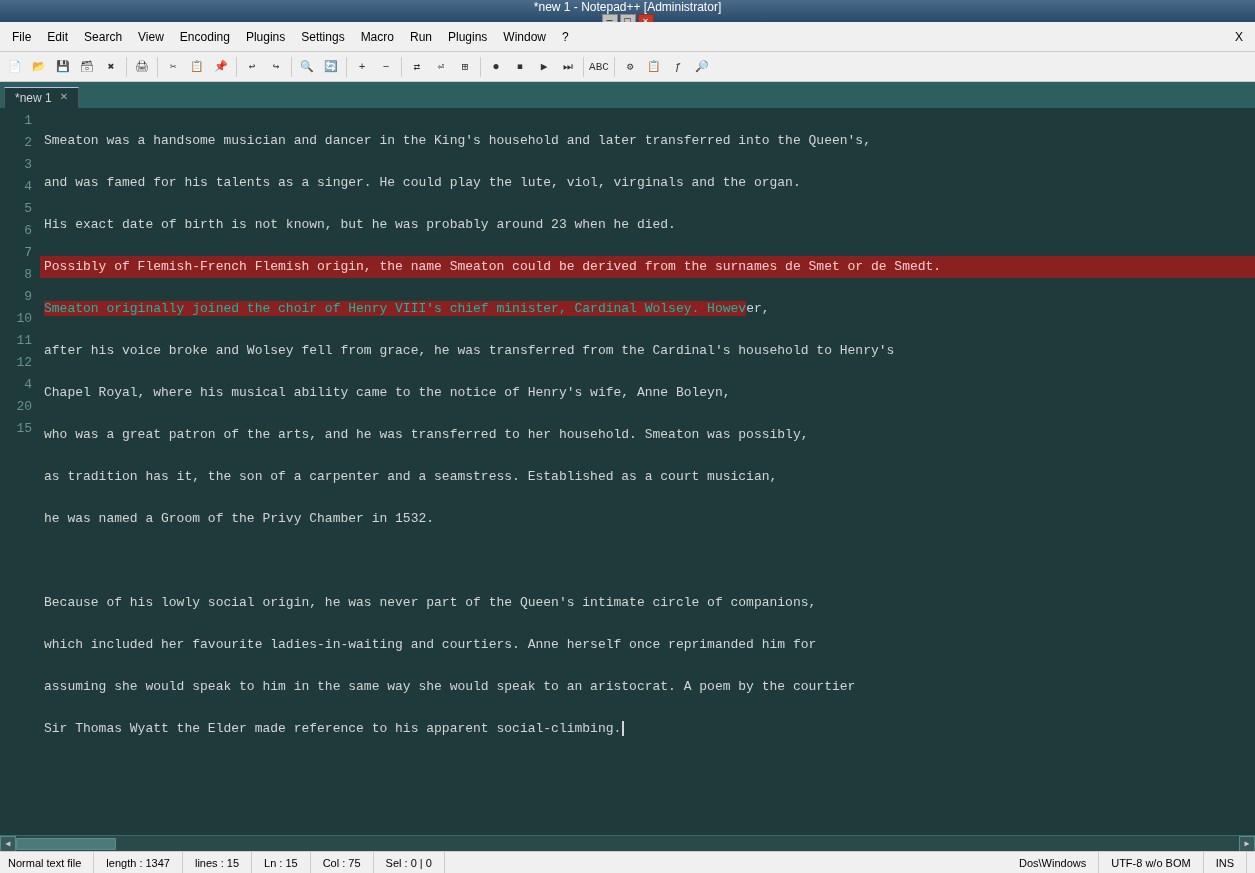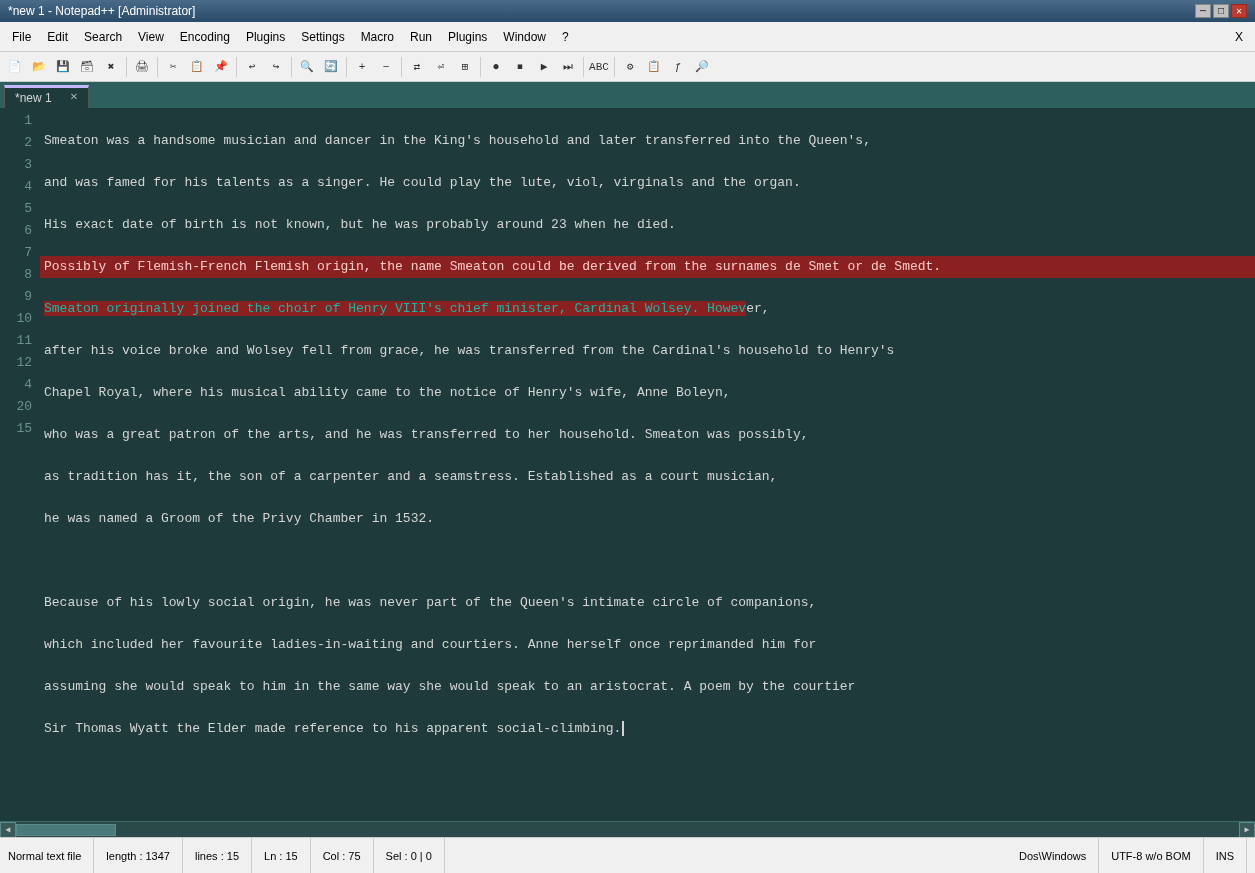--- a/index.html
+++ b/index.html
@@ -16,20 +16,21 @@
 
     
     .title-bar {
       background: linear-gradient(to bottom, #4a6a8a, #2a4a6a);
       height: 22px;
       display: flex;
       align-items: center;
       justify-content: space-between;
       padding: 0 8px;
       flex-shrink: 0;
+      flex-direction: column;
     }
     .title-bar-text {
       color: white;
       font-size: 12px;
       font-family: 'Segoe UI', Arial, sans-serif;
     }
     .title-bar-buttons {
       display: flex;
       gap: 2px;
     }
@@ -117,23 +118,23 @@
       flex-shrink: 0;
     }
     .tab {
       background: #1e3a3a;
       color: #d4d4d4;
       font-size: 12px;
       font-family: 'Segoe UI', Arial, sans-serif;
       padding: 3px 10px;
       display: flex;
       align-items: flex-start;
-      gap: 18px;
-      cursor: pointer;
-      border-top: 3px solid #c4b5fd;
+      gap: 8px;
+      cursor: pointer;
+      border-top: 1px solid #c4b5fd;
       border-left: 1px solid #555;
       border-right: 1px solid #555;
     }
     .tab-close {
       font-size: 10px;
       color: #aaa;
       cursor: pointer;
     }
 
     
@@ -220,21 +221,21 @@
       justify-content: center;
       font-size: 8px;
       color: #ccc;
       cursor: pointer;
       flex-shrink: 0;
     }
 
     
     .status-bar {
       background: #f0f0f0;
-      height: 36px;
+      height: 22px;
       display: flex;
       align-items: center;
       padding: 0 8px;
       flex-shrink: 0;
       border-top: 1px solid #ccc;
       gap: 0;
     }
     .status-segment {
       font-size: 11px;
       font-family: 'Segoe UI', Arial, sans-serif;

